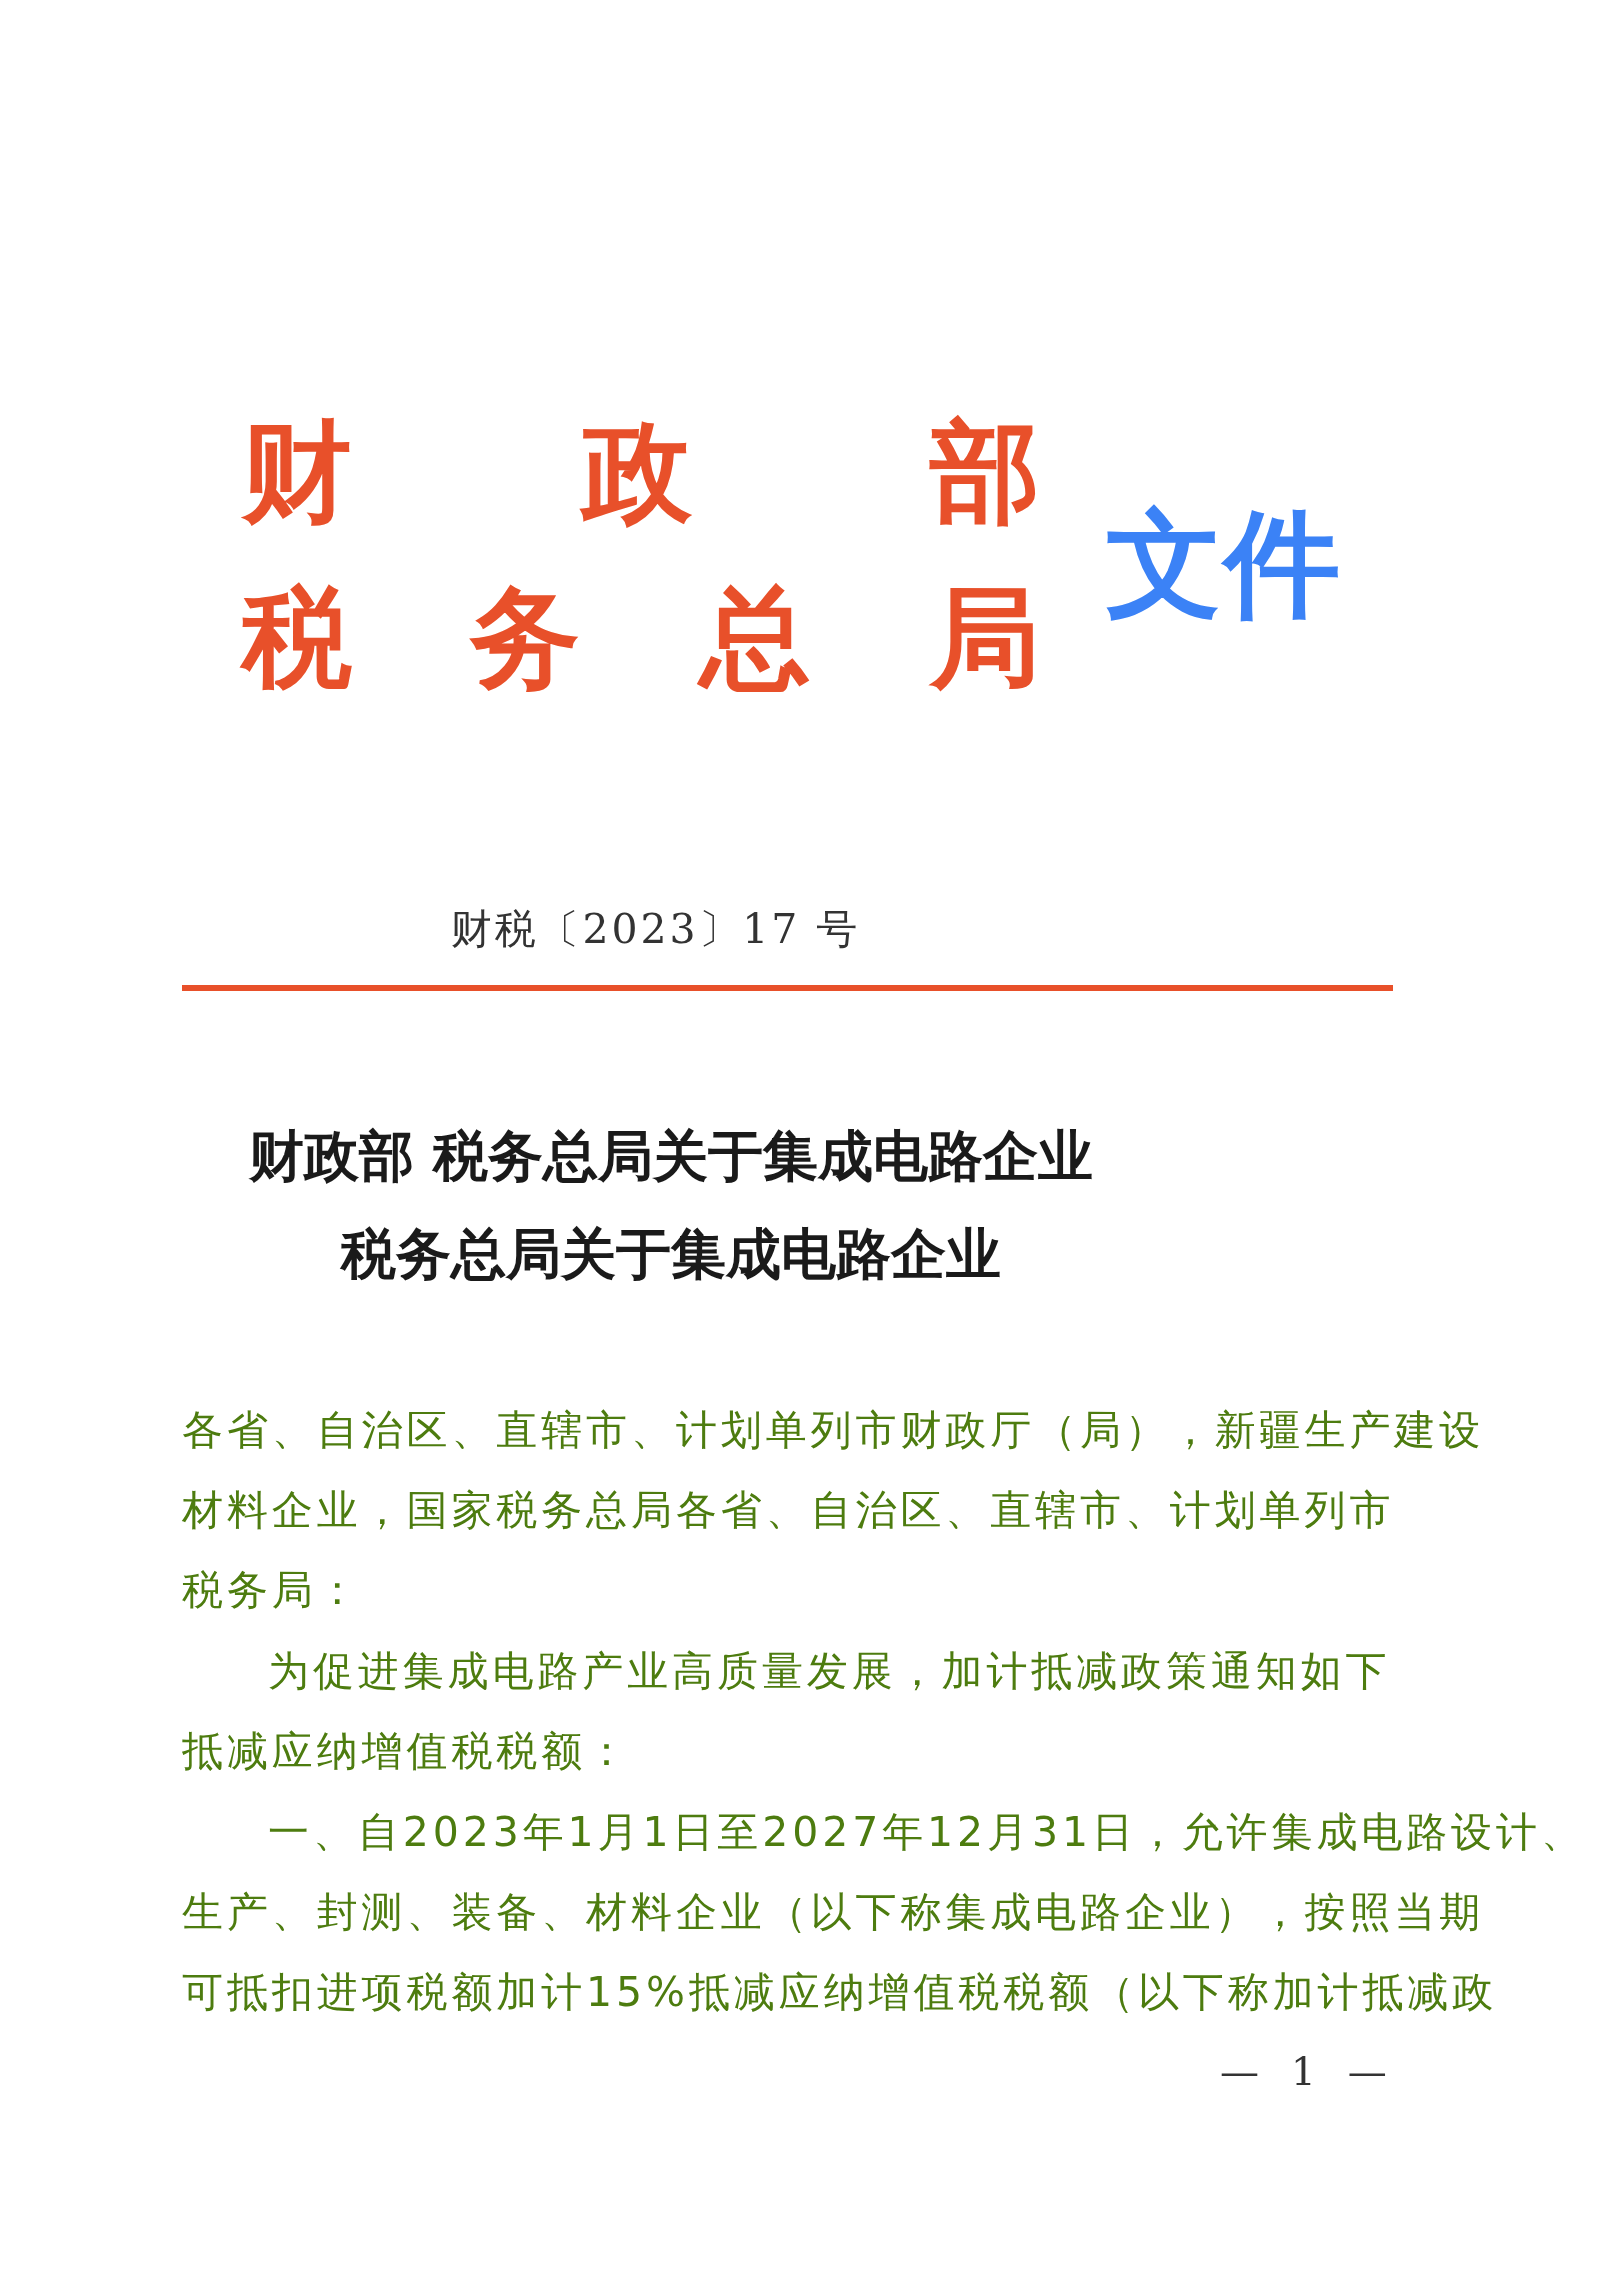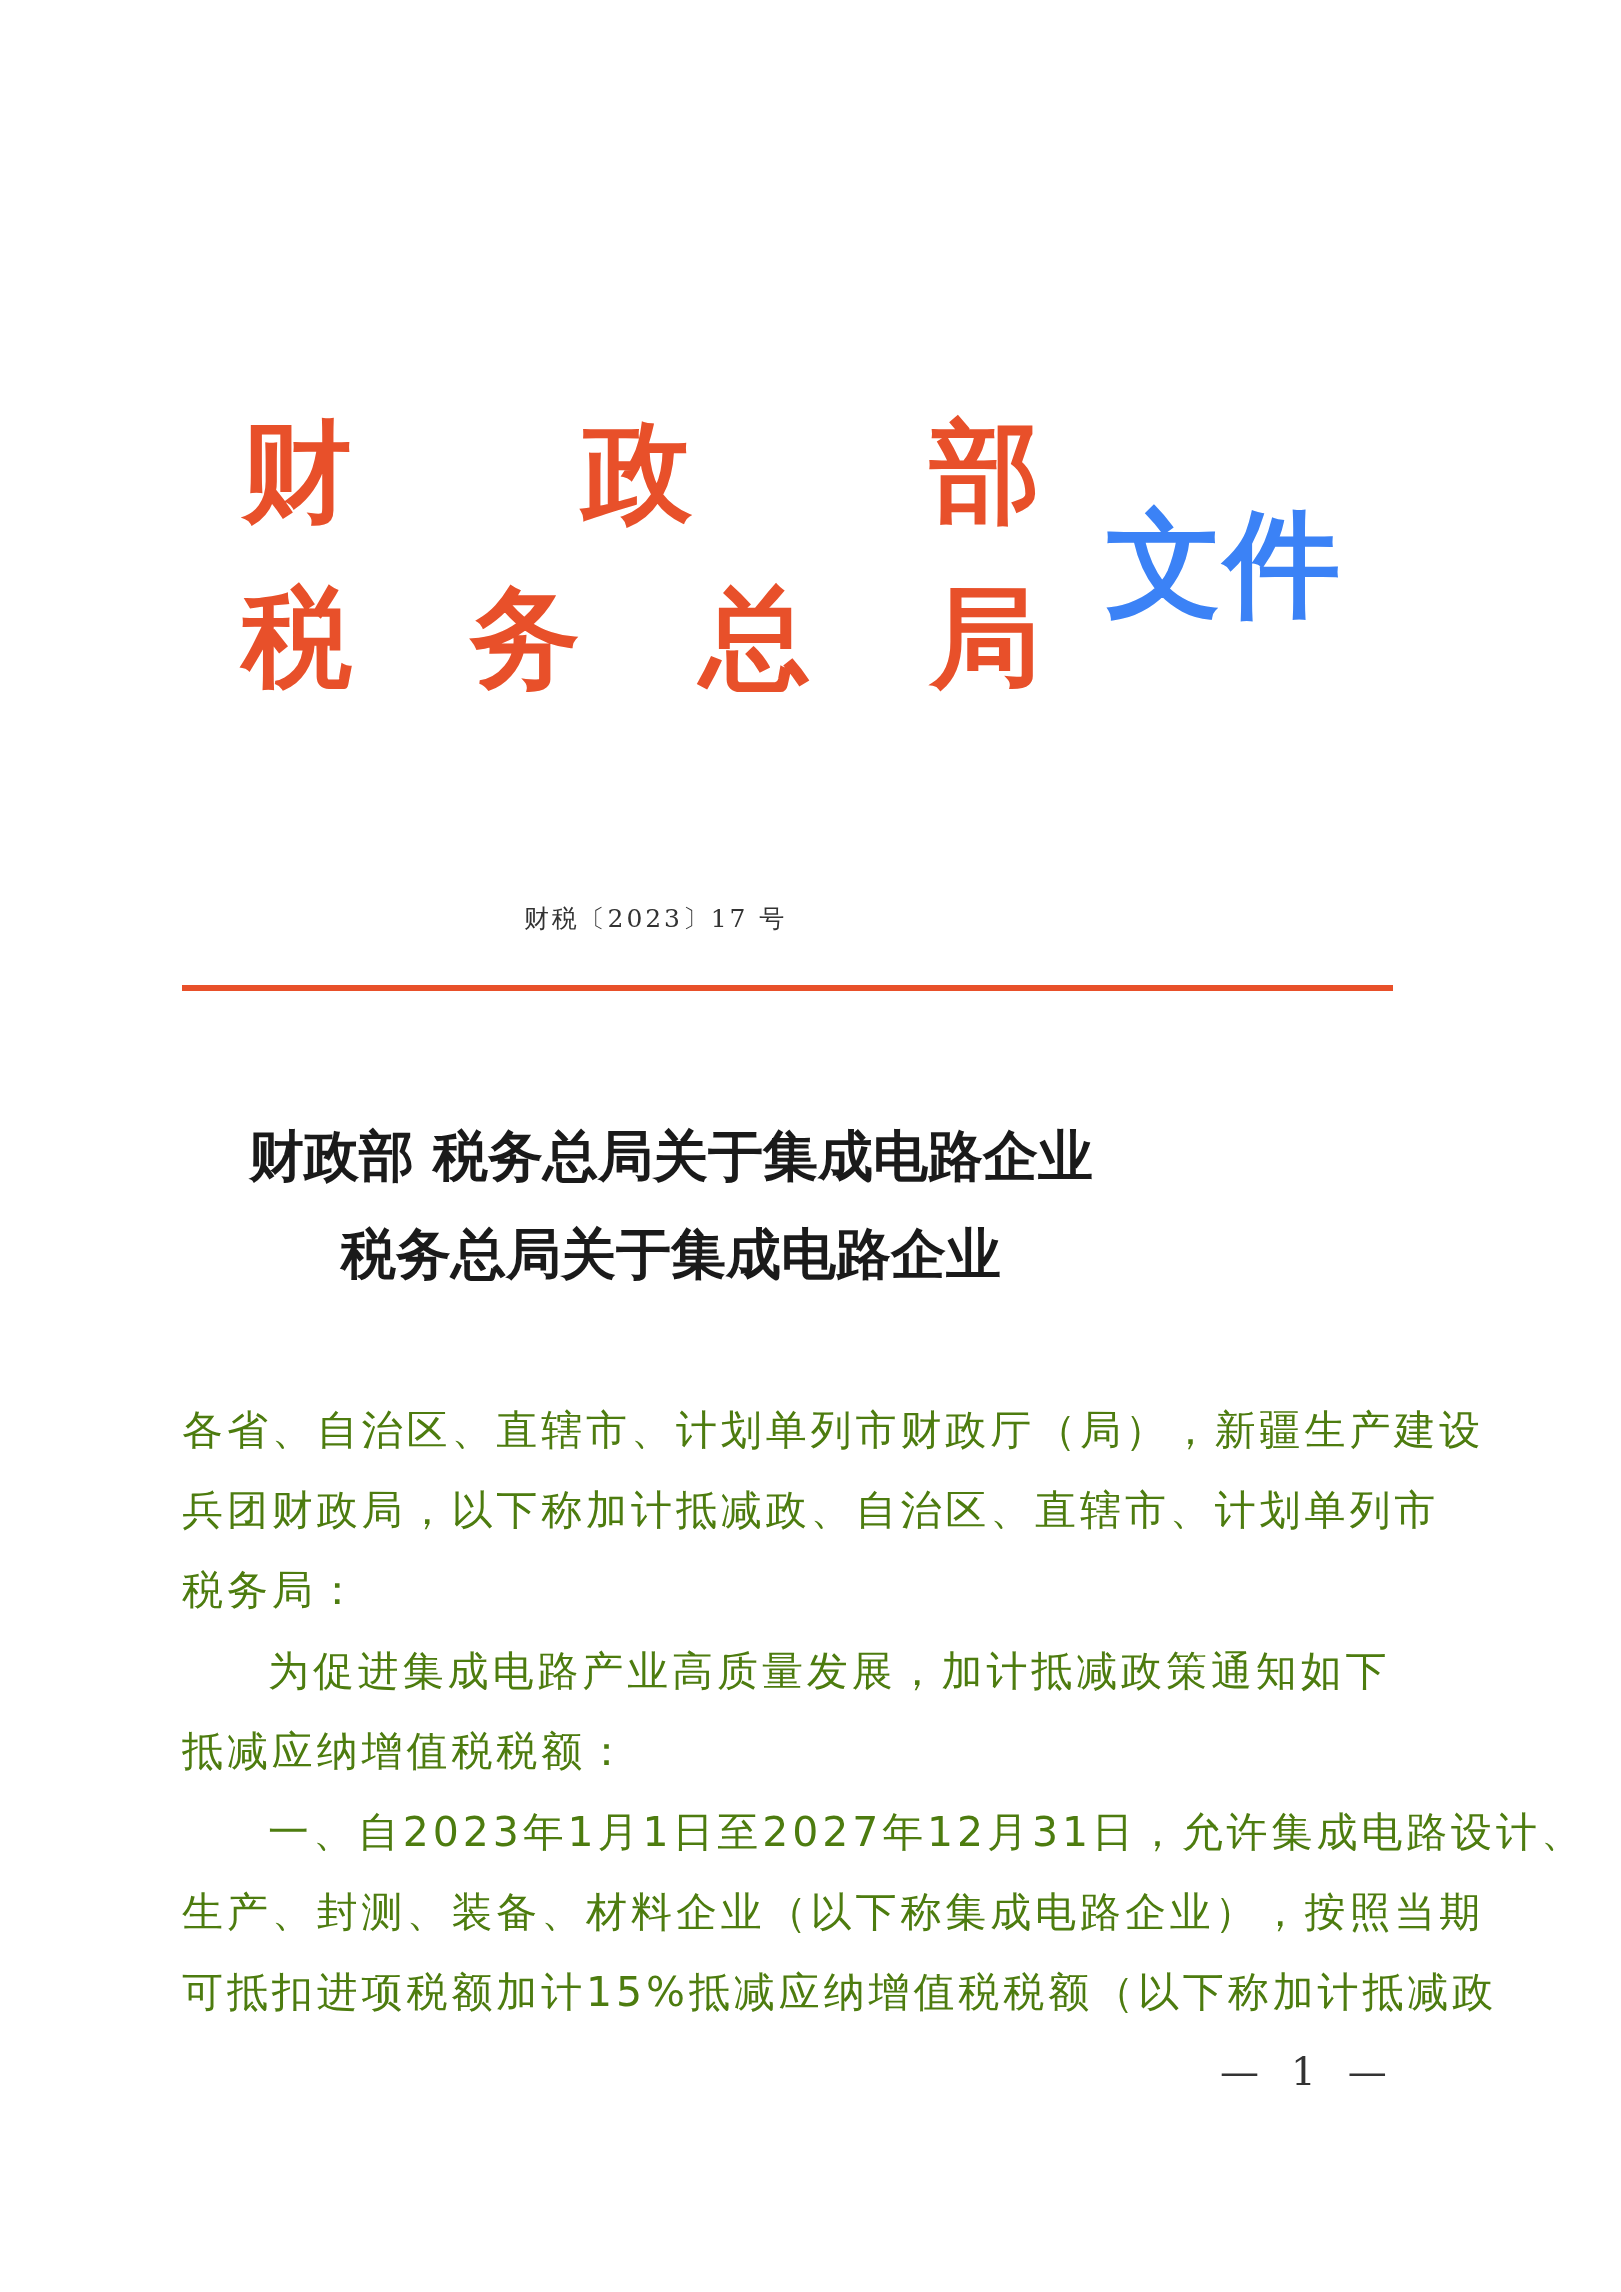--- a/index.html
+++ b/index.html
@@ -6,21 +6,21 @@
     body { width: 1621px; height: 2293px; position: relative; overflow: hidden;
            font-family: "DejaVu Serif", "Liberation Serif", serif; color: #222; }
     .page { position: absolute; left: 0; top: 0; width: 1621px; height: 2293px; background: #fff; }
 
     .issuer { position: absolute; color: #e8502a; font-family: "DejaVu Serif", serif; font-weight: bold; }
     .issuer .ch { position: absolute; font-size: 110px; line-height: 110px; width: 118px; text-align: center; }
 
     .wenjian { position: absolute; left: 1106px; top: 505px; color: #3b82f6; font-size: 116px; line-height: 116px;
                font-family: "DejaVu Serif", serif; font-weight: bold; letter-spacing: 2px; white-space: nowrap; }
 
-    .docno { position: absolute; left: 0; width: 1311px; top: 902px; text-align: center; font-size: 25px;
+    .docno { position: absolute; left: 0; width: 1311px; top: 902px; text-align: center; font-size: 41px;
              color: #333; font-family: "DejaVu Serif", serif; letter-spacing: 2.9px; }
 
     .red-rule { position: absolute; left: 182px; top: 985px; width: 1211px; height: 5.9px; background: #e8502a; }
 
     .title { position: absolute; left: 0; width: 1342px; text-align: center; font-size: 55px; font-weight: bold;
              color: #1a1a1a; font-family: "DejaVu Serif", serif; line-height: 78px; }
     .title.l1 { top: 1117px; }
     .title.l2 { top: 1215px; }
 
     .body { position: absolute; left: 182px; width: 1215px; font-size: 41px; color: #4d7c0f;
@@ -49,21 +49,21 @@
 
   <div class="docno">财税〔2023〕17 号</div>
 
   <div class="red-rule"></div>
 
   <div class="title l1">财政部  税务总局关于集成电路企业</div>
   <div class="title l2">税务总局关于集成电路企业</div>
 
   <div class="body" style="top:1390px;">
     <span class="line">各省、自治区、直辖市、计划单列市财政厅（局），新疆生产建设</span>
-    <span class="line">兵团财政局，以下称加计抵减政、自治区、直辖市、计划单列市</span>
+    <span class="line">材料企业，国家税务总局各省、自治区、直辖市、计划单列市</span>
     <span class="line">税务局：</span>
   </div>
 
   <div class="body" style="top:1631px;">
     <span class="line" style="padding-left:86px;">为促进集成电路产业高质量发展，加计抵减政策通知如下</span>
     <span class="line">抵减应纳增值税税额：</span>
   </div>
 
   <div class="body" style="top:1792px;">
     <span class="line" style="padding-left:86px;">一、自2023年1月1日至2027年12月31日，允许集成电路设计、</span>

